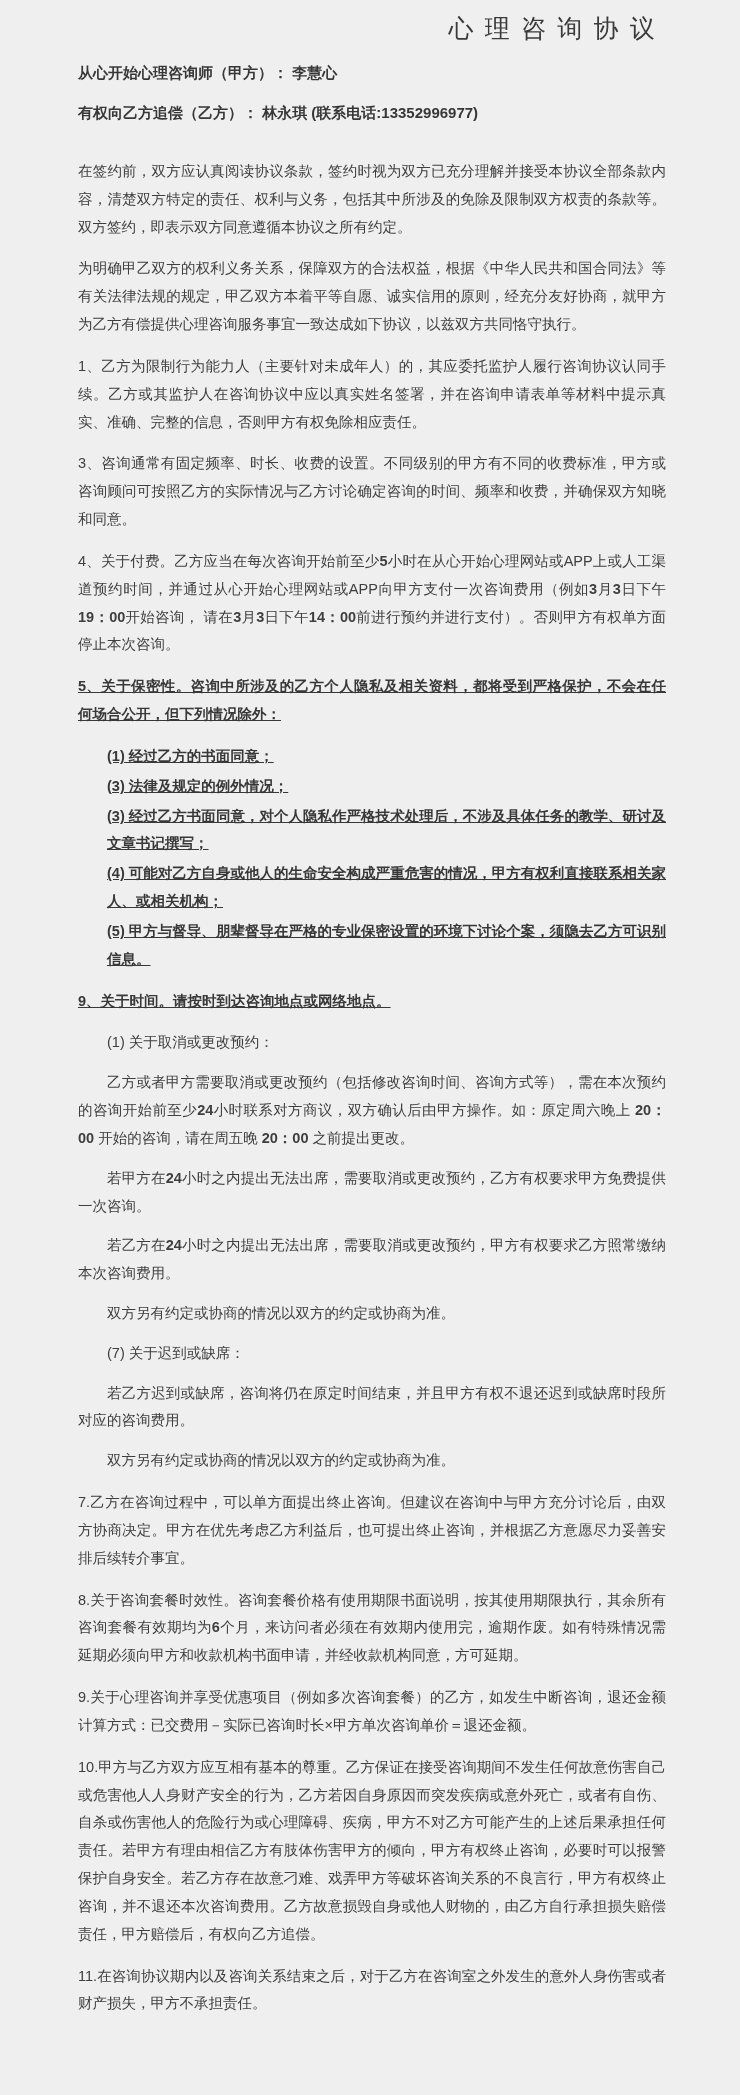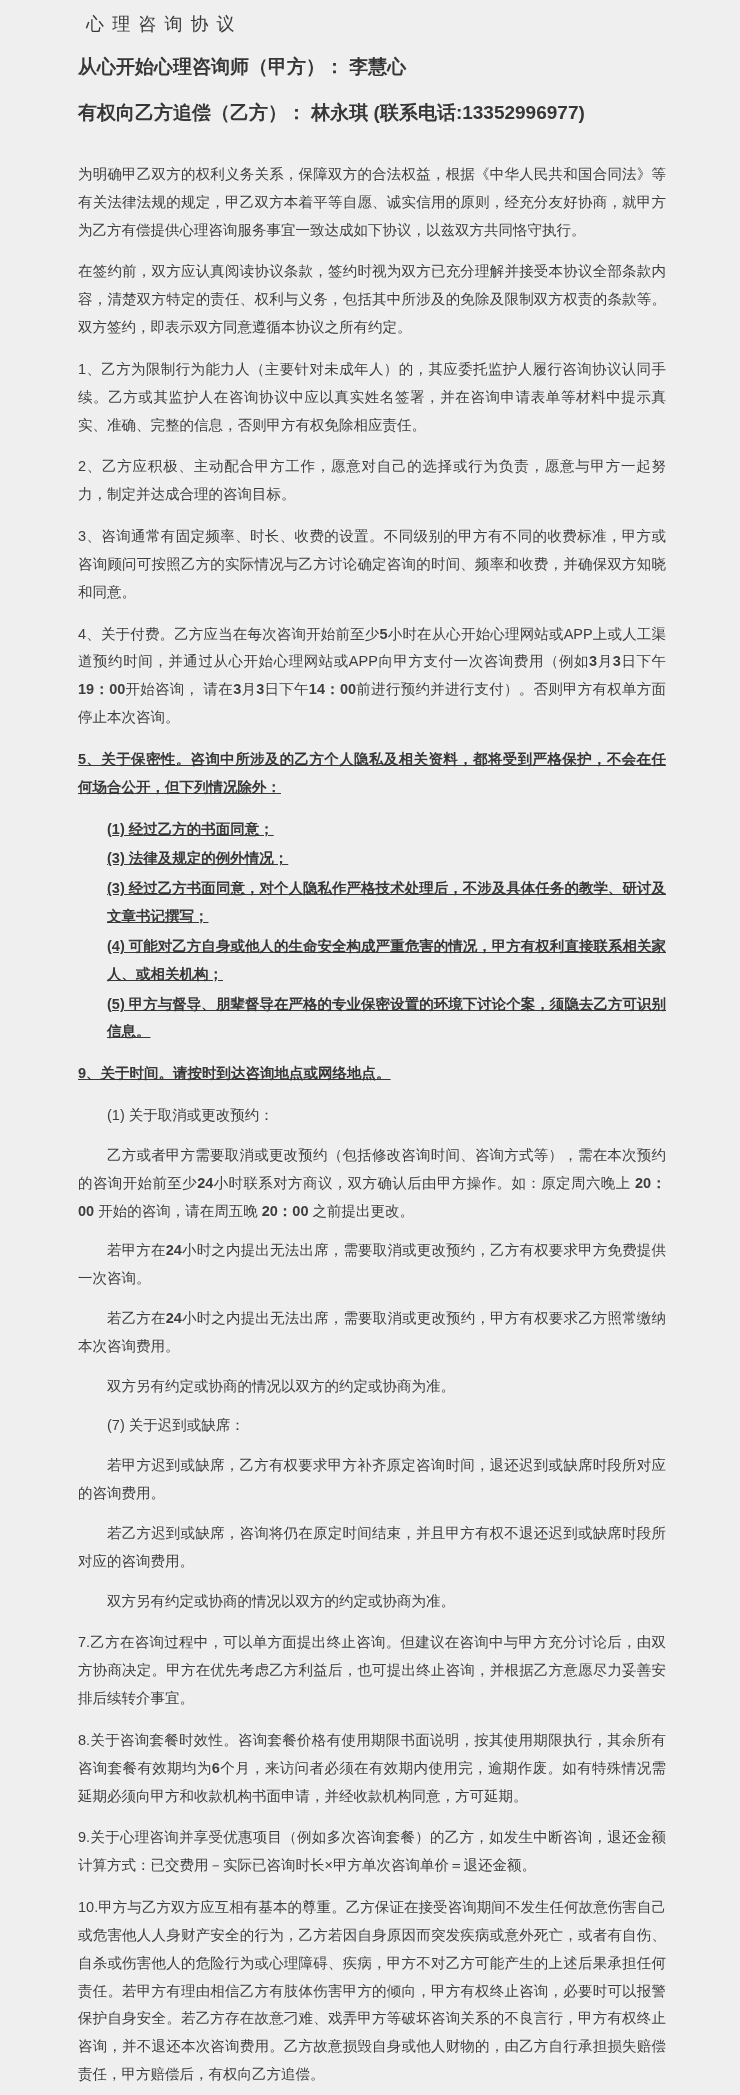--- a/index.html
+++ b/index.html
@@ -11,31 +11,31 @@
     width: 740px;
     min-height: 2095px;
     margin: 0 auto;
     box-sizing: border-box;
     padding: 8px 74px 30px 78px;
     background: #efefef;
     font-family: "Liberation Sans", "DejaVu Sans", sans-serif;
     color: #3e3e3e;
   }
   .doc-title {
-    text-align: left;
-    font-size: 18px;
+    text-align: right;
+    font-size: 25px;
     font-weight: 400;
     color: #3a3a3a;
     letter-spacing: 0.45em;
     padding-left: 0.45em; 
     margin: 4px 0 12px 0;
   }
   .party {
     font-weight: bold;
-    font-size: 19px;
+    font-size: 15px;
     color: #373737;
     margin: 17px 0;
     line-height: 1.5;
   }
   .party-block { margin-bottom: 34px; }
   .para {
     font-size: 14.5px;
     line-height: 1.92;
     margin: 14px 0;
     text-align: justify;
@@ -51,40 +51,38 @@
 <div class="page">
 
   <h1 class="doc-title">心理咨询协议</h1>
 
   <div class="party-block">
     <div class="party">从心开始心理咨询师（甲方）： 李慧心</div>
     <div class="party">有权向乙方追偿（乙方）： 林永琪 (联系电话:13352996977)</div>
   </div>
 
   <div>
+      <p class="para p"><span>在签约前，双方应认真阅读协议条款，签约时视为双方已充分理解并接受本协议全部条款内容，清楚双方特定的责任、权利与义务，包括其中所涉及的免除及限制双方权责的条款等。双方签约，即表示双方同意遵循本协议之所有约定。</span></p>
       <p class="para p"><span>为明确甲乙双方的权利义务关系，保障双方的合法权益，根据《中华人民共和国合同法》等有关法律法规的规定，甲乙双方本着平等自愿、诚实信用的原则，经充分友好协商，就甲方为乙方有偿提供心理咨询服务事宜一致达成如下协议，以兹双方共同恪守执行。</span></p>
-      <p class="para p"><span>在签约前，双方应认真阅读协议条款，签约时视为双方已充分理解并接受本协议全部条款内容，清楚双方特定的责任、权利与义务，包括其中所涉及的免除及限制双方权责的条款等。双方签约，即表示双方同意遵循本协议之所有约定。</span></p>
       <p class="para p"><span>1、乙方为限制行为能力人（主要针对未成年人）的，其应委托监护人履行咨询协议认同手续。乙方或其监护人在咨询协议中应以真实姓名签署，并在咨询申请表单等材料中提示真实、准确、完整的信息，否则甲方有权免除相应责任。</span></p>
-      <p class="para p"><span>2、乙方应积极、主动配合甲方工作，愿意对自己的选择或行为负责，愿意与甲方一起努力，制定并达成合理的咨询目标。</span></p>
       <p class="para p"><span>3、咨询通常有固定频率、时长、收费的设置。不同级别的甲方有不同的收费标准，甲方或咨询顾问可按照乙方的实际情况与乙方讨论确定咨询的时间、频率和收费，并确保双方知晓和同意。</span></p>
       <p class="para p"><span>4、关于付费。乙方应当在每次咨询开始前至少</span><span class="seg-bold">5</span><span>小时在从心开始心理网站或APP上或人工渠道预约时间，并通过从心开始心理网站或APP向甲方支付一次咨询费用（例如</span><span class="seg-bold">3</span><span>月</span><span class="seg-bold">3</span><span>日下午</span><span class="seg-bold">19：00</span><span>开始咨询， 请在</span><span class="seg-bold">3</span><span>月</span><span class="seg-bold">3</span><span>日下午</span><span class="seg-bold">14：00</span><span>前进行预约并进行支付）。否则甲方有权单方面停止本次咨询。</span></p>
       <p class="para p bold"><span>5、关于保密性。咨询中所涉及的乙方个人隐私及相关资料，都将受到严格保护，不会在任何场合公开，但下列情况除外：</span></p>
       <p class="para sub bold"><span>(1) 经过乙方的书面同意；</span></p>
       <p class="para sub bold"><span>(3) 法律及规定的例外情况；</span></p>
       <p class="para sub bold"><span>(3) 经过乙方书面同意，对个人隐私作严格技术处理后，不涉及具体任务的教学、研讨及文章书记撰写；</span></p>
       <p class="para sub bold"><span>(4) 可能对乙方自身或他人的生命安全构成严重危害的情况，甲方有权利直接联系相关家人、或相关机构；</span></p>
       <p class="para sub bold"><span>(5) 甲方与督导、朋辈督导在严格的专业保密设置的环境下讨论个案，须隐去乙方可识别信息。</span></p>
       <p class="para p bold"><span>9、关于时间。请按时到达咨询地点或网络地点。</span></p>
       <p class="para sub"><span>(1) 关于取消或更改预约：</span></p>
       <p class="para indent"><span>乙方或者甲方需要取消或更改预约（包括修改咨询时间、咨询方式等），需在本次预约的咨询开始前至少</span><span class="seg-bold">24</span><span>小时联系对方商议，双方确认后由甲方操作。如：原定周六晚上 </span><span class="seg-bold">20：00</span><span> 开始的咨询，请在周五晚 </span><span class="seg-bold">20：00</span><span> 之前提出更改。</span></p>
       <p class="para indent"><span>若甲方在</span><span class="seg-bold">24</span><span>小时之内提出无法出席，需要取消或更改预约，乙方有权要求甲方免费提供一次咨询。</span></p>
       <p class="para indent"><span>若乙方在</span><span class="seg-bold">24</span><span>小时之内提出无法出席，需要取消或更改预约，甲方有权要求乙方照常缴纳本次咨询费用。</span></p>
       <p class="para indent"><span>双方另有约定或协商的情况以双方的约定或协商为准。</span></p>
       <p class="para sub"><span>(7) 关于迟到或缺席：</span></p>
-      <p class="para indent"><span>若甲方迟到或缺席，乙方有权要求甲方补齐原定咨询时间，退还迟到或缺席时段所对应的咨询费用。</span></p>
       <p class="para indent"><span>若乙方迟到或缺席，咨询将仍在原定时间结束，并且甲方有权不退还迟到或缺席时段所对应的咨询费用。</span></p>
       <p class="para indent"><span>双方另有约定或协商的情况以双方的约定或协商为准。</span></p>
       <p class="para p"><span>7.乙方在咨询过程中，可以单方面提出终止咨询。但建议在咨询中与甲方充分讨论后，由双方协商决定。甲方在优先考虑乙方利益后，也可提出终止咨询，并根据乙方意愿尽力妥善安排后续转介事宜。</span></p>
       <p class="para p"><span>8.关于咨询套餐时效性。咨询套餐价格有使用期限书面说明，按其使用期限执行，其余所有咨询套餐有效期均为</span><span class="seg-bold">6</span><span>个月，来访问者必须在有效期内使用完，逾期作废。如有特殊情况需延期必须向甲方和收款机构书面申请，并经收款机构同意，方可延期。</span></p>
       <p class="para p"><span>9.关于心理咨询并享受优惠项目（例如多次咨询套餐）的乙方，如发生中断咨询，退还金额计算方式：已交费用－实际已咨询时长×甲方单次咨询单价＝退还金额。</span></p>
       <p class="para p"><span>10.甲方与乙方双方应互相有基本的尊重。乙方保证在接受咨询期间不发生任何故意伤害自己或危害他人人身财产安全的行为，乙方若因自身原因而突发疾病或意外死亡，或者有自伤、自杀或伤害他人的危险行为或心理障碍、疾病，甲方不对乙方可能产生的上述后果承担任何责任。若甲方有理由相信乙方有肢体伤害甲方的倾向，甲方有权终止咨询，必要时可以报警保护自身安全。若乙方存在故意刁难、戏弄甲方等破坏咨询关系的不良言行，甲方有权终止咨询，并不退还本次咨询费用。乙方故意损毁自身或他人财物的，由乙方自行承担损失赔偿责任，甲方赔偿后，有权向乙方追偿。</span></p>
       <p class="para p"><span>11.在咨询协议期内以及咨询关系结束之后，对于乙方在咨询室之外发生的意外人身伤害或者财产损失，甲方不承担责任。</span></p>
     </div>
 
 </div>

